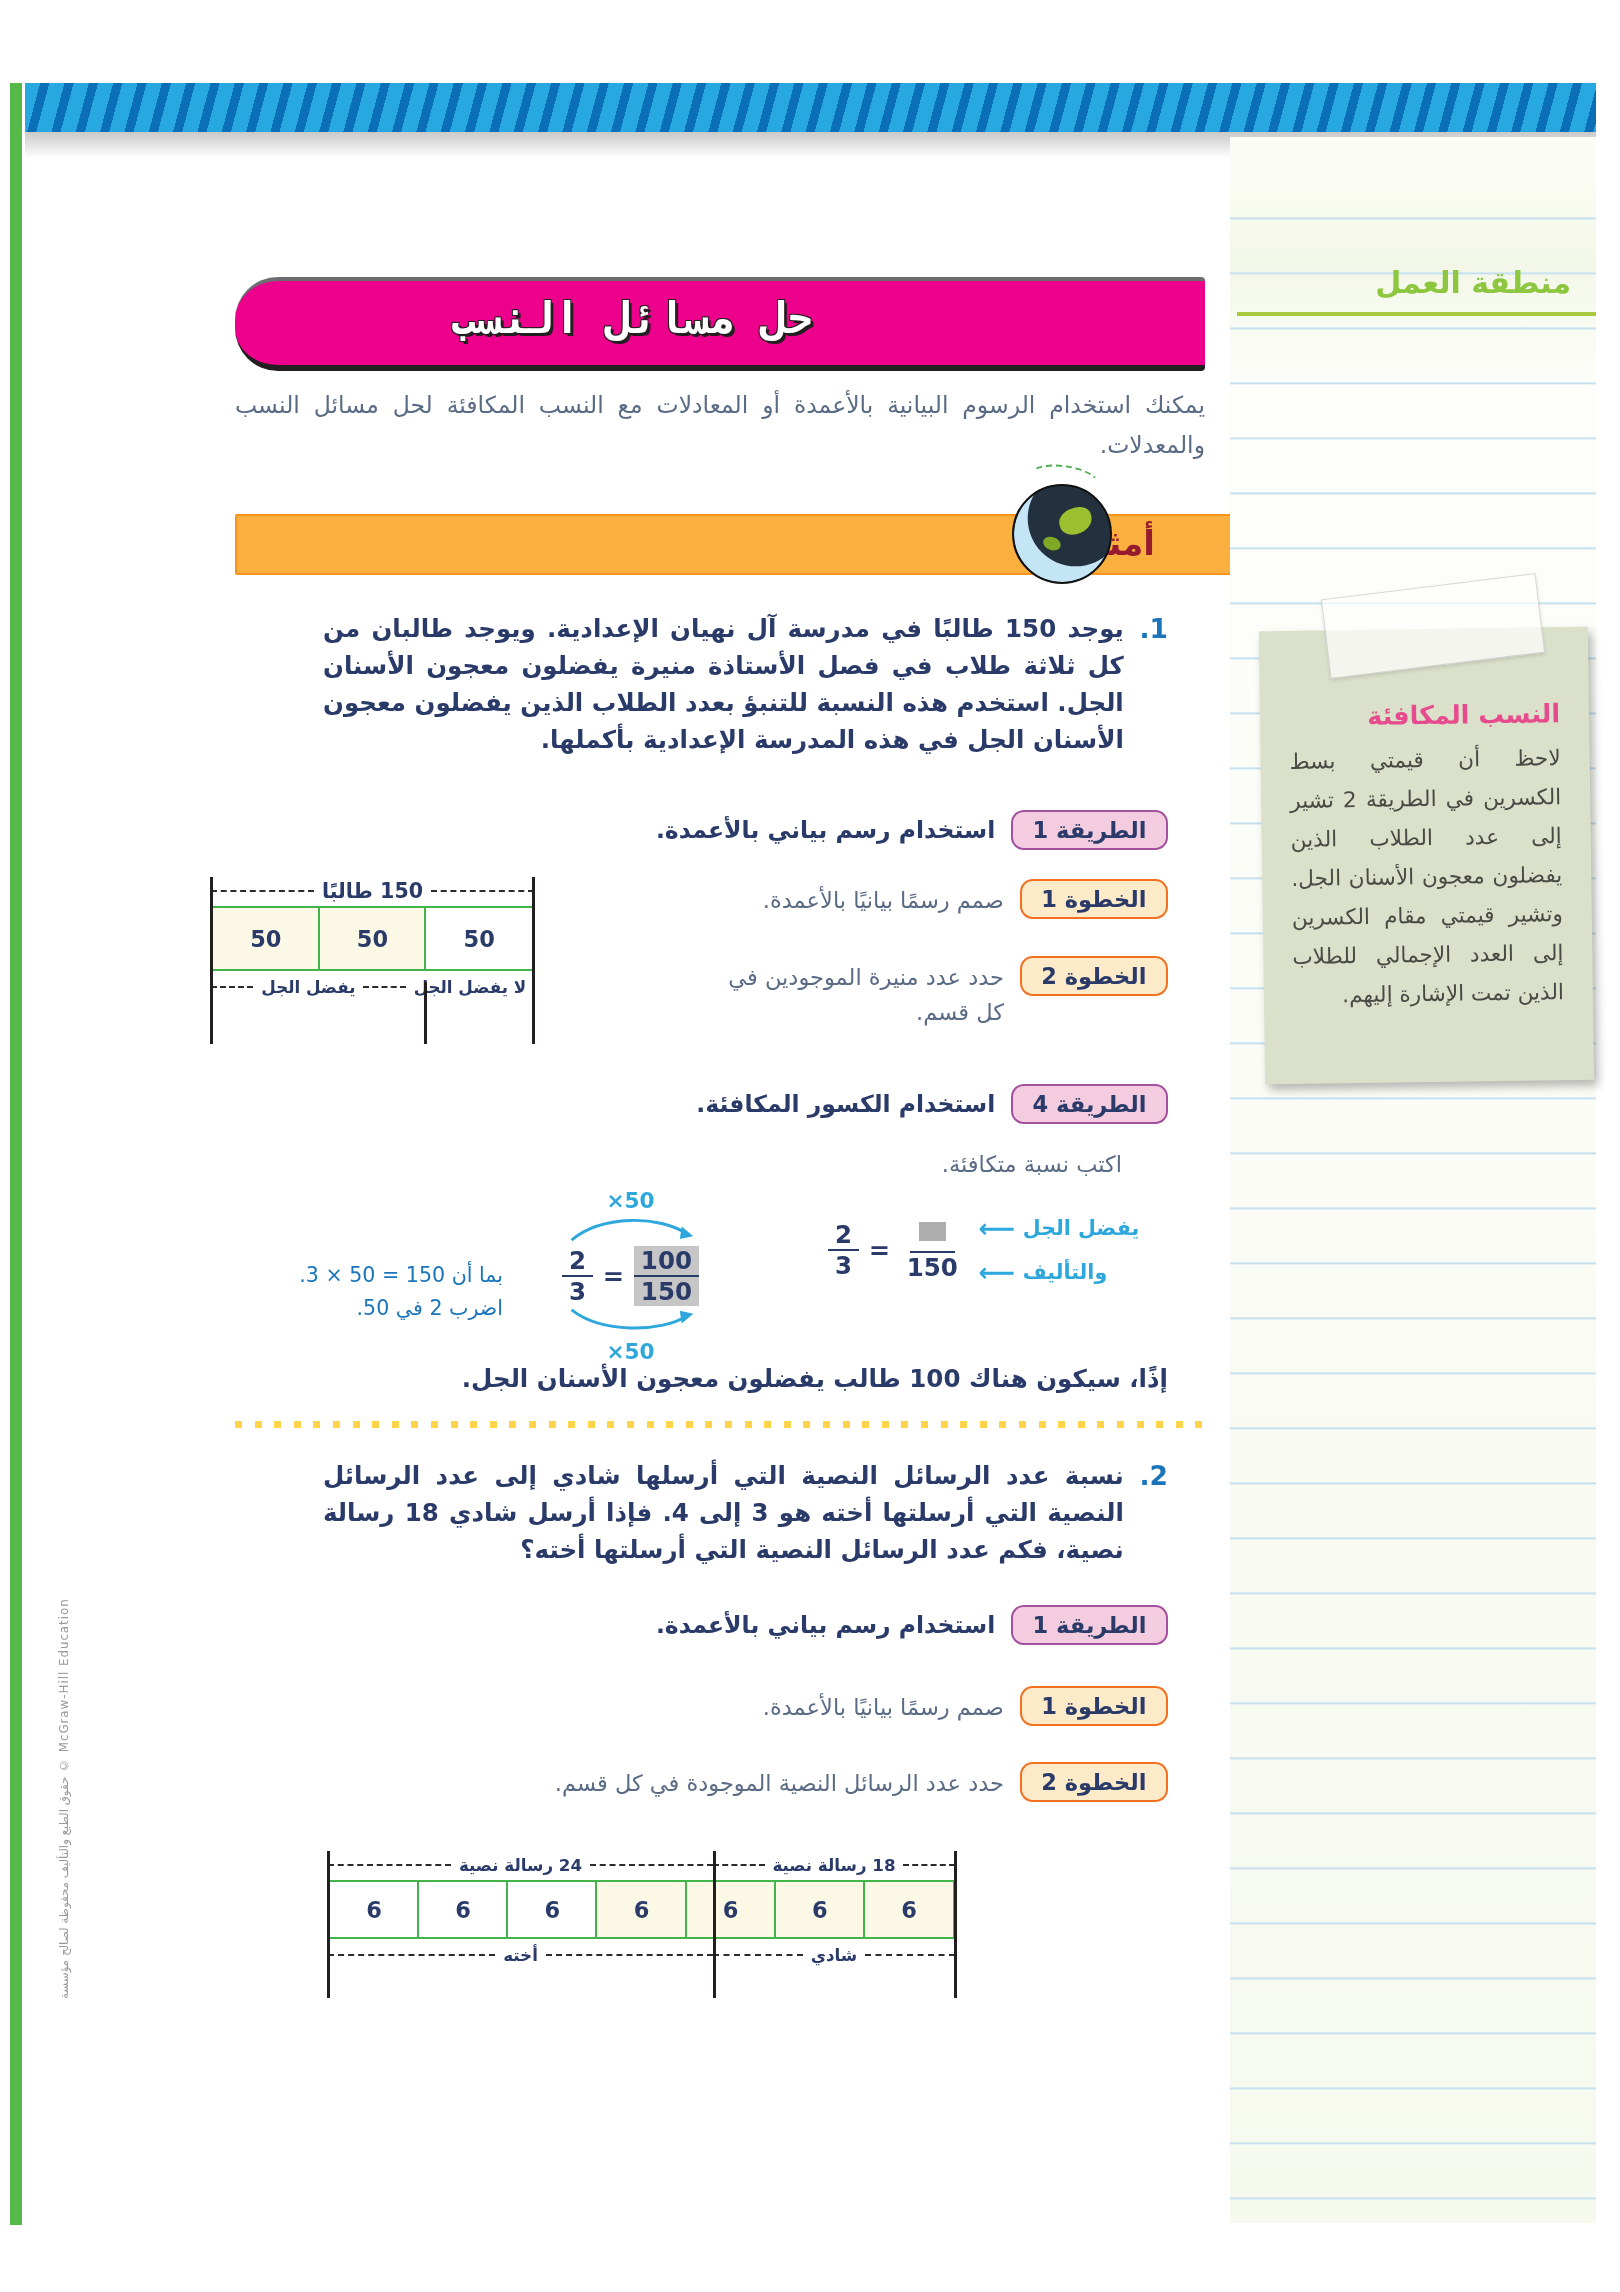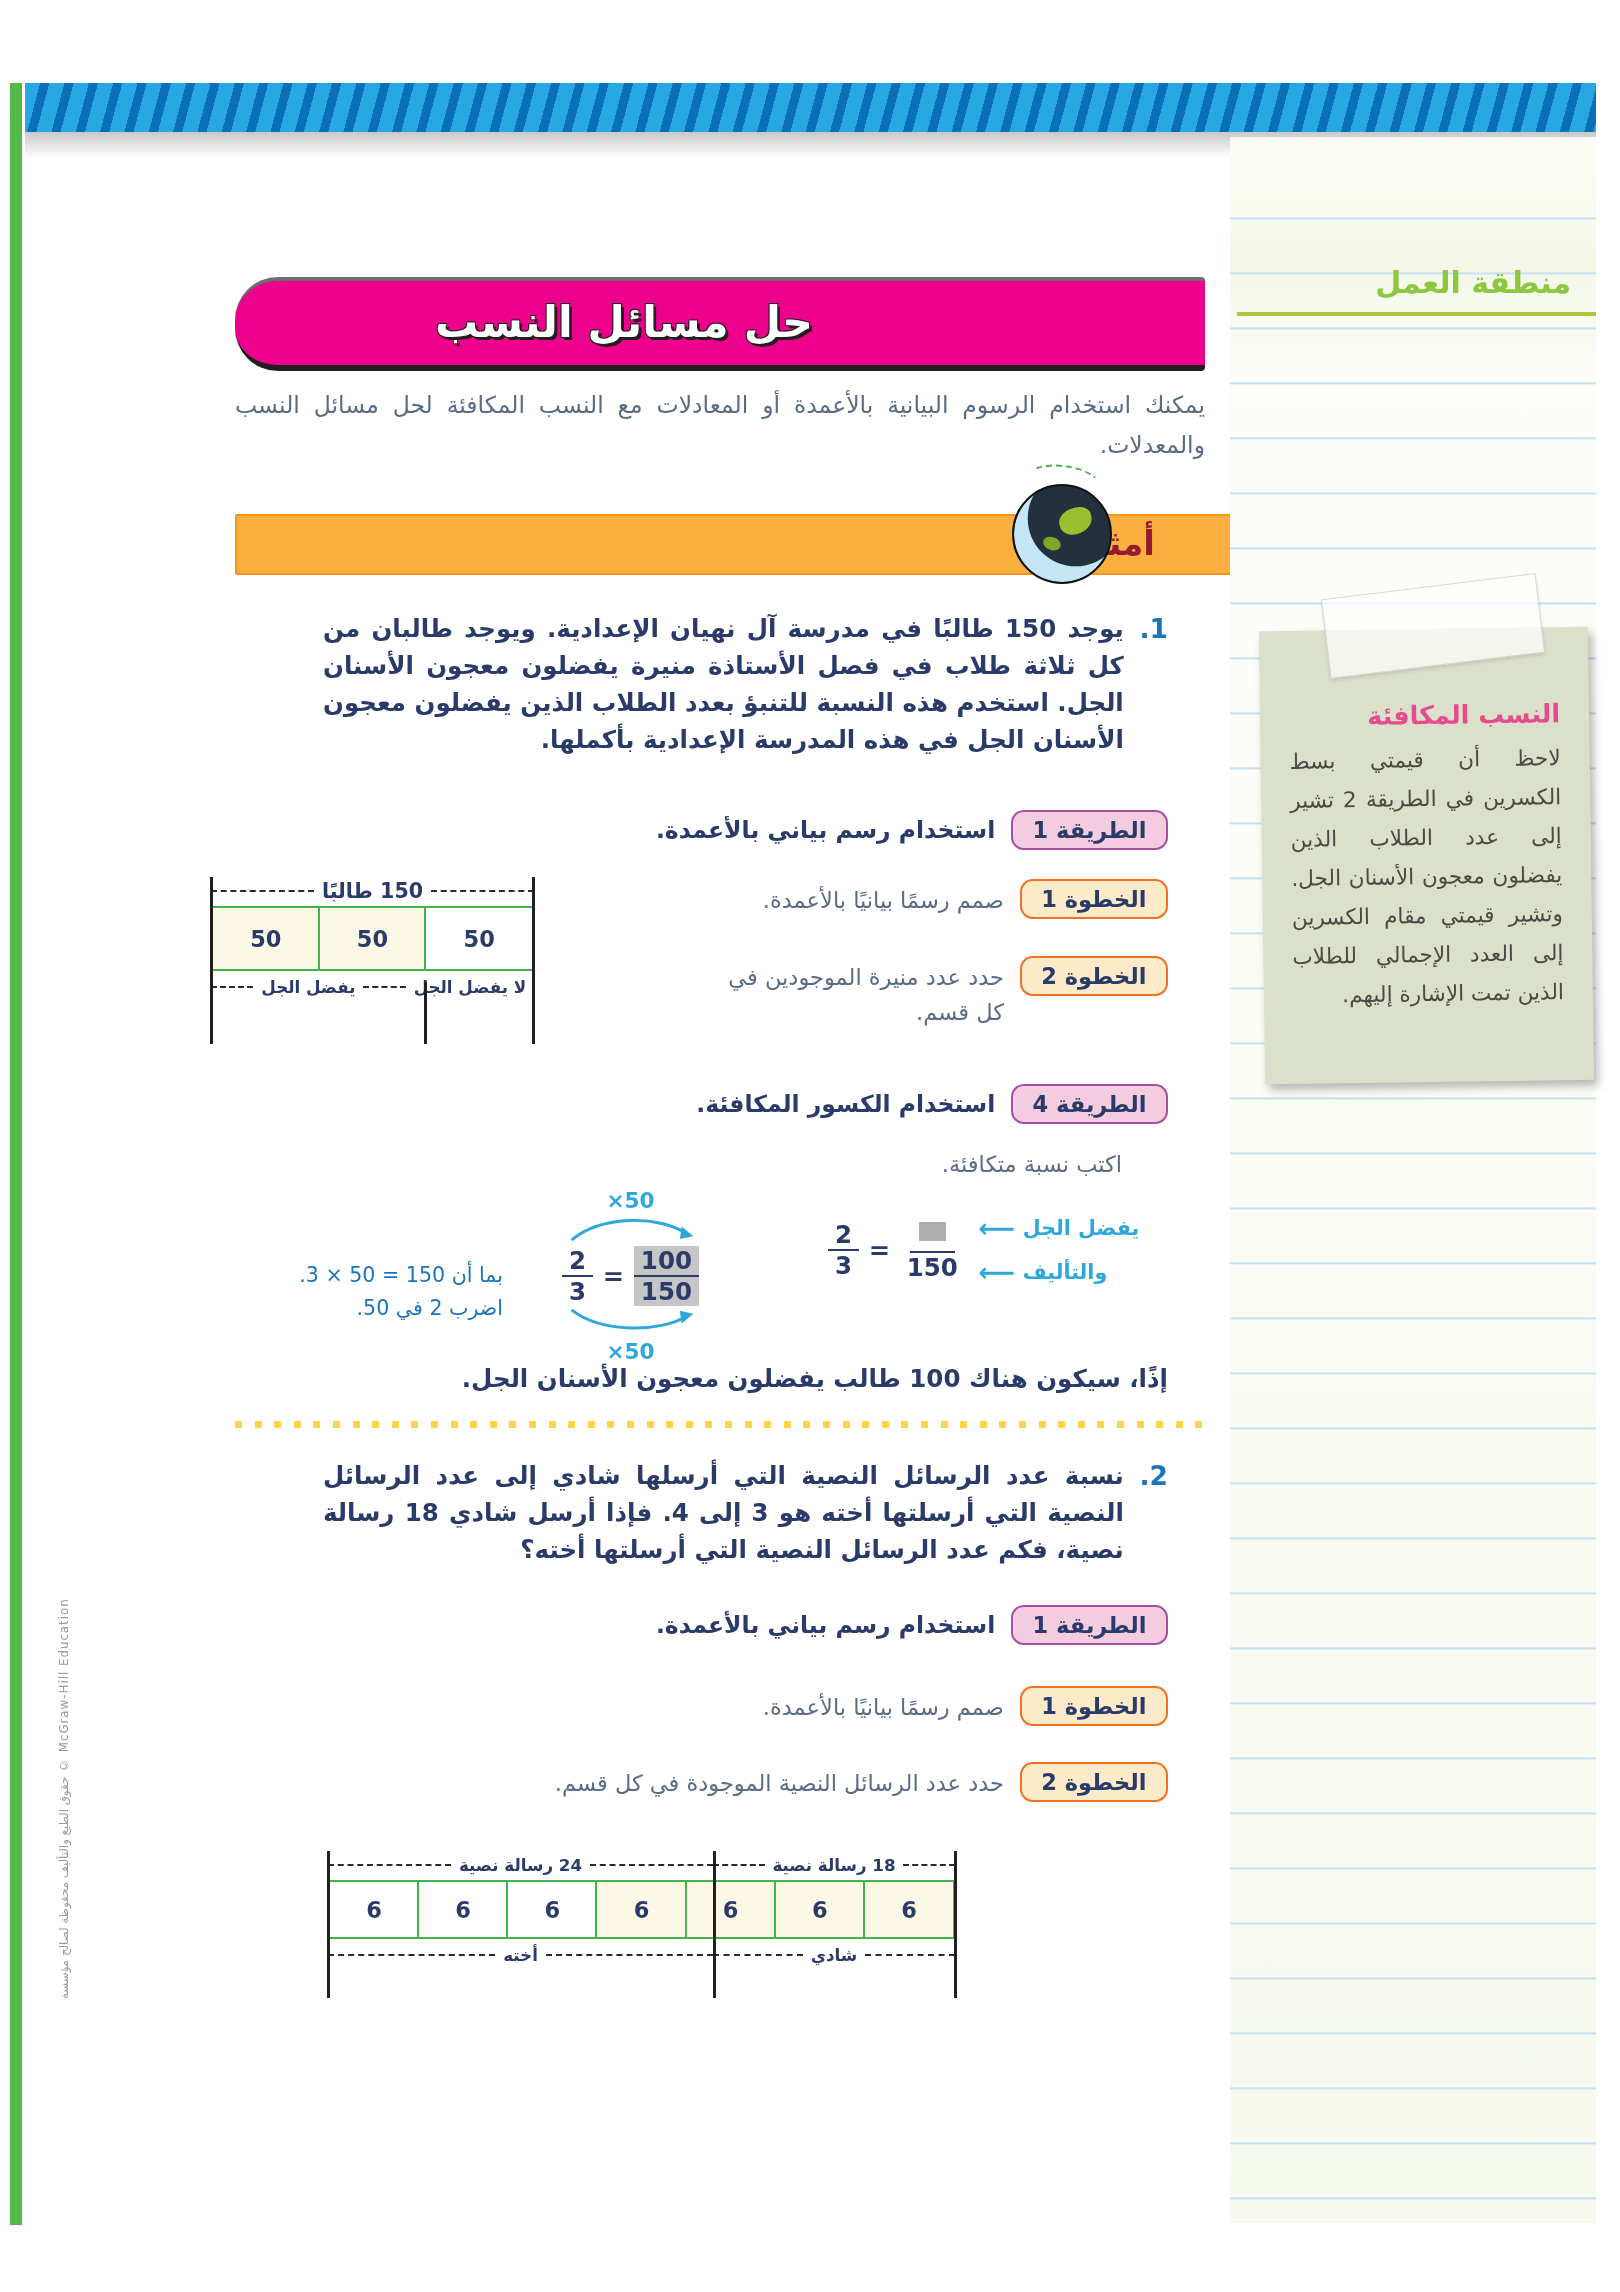--- a/index.html
+++ b/index.html
@@ -11,21 +11,21 @@
     background:repeating-linear-gradient(105deg,#27A8E0 0 14.7px,#0B6FB7 14.7px 23.5px);}
   .banner-shadow{position:absolute;left:24.5px;top:132px;width:1571px;height:25.5px;
     background:linear-gradient(#c9c9c9,rgba(255,255,255,0));}
   .green-strip{position:absolute;left:9.8px;top:83px;width:12.7px;height:2142px;background:#54B948;}
 
   
   .title-bar{position:absolute;left:235px;top:277px;width:970px;height:84px;background:#EC008C;
     border-top:4.9px solid #6D6E71;border-bottom:6.9px solid #231F20;border-radius:43px 3.9px 3.9px 43px;}
   .title-text{position:absolute;right:0;top:0;height:84px;line-height:82px;width:100%;
     text-align:right;padding-right:392px;box-sizing:border-box;color:#fff;font-weight:bold;
-    font-size:43px;text-shadow:2.9px 2.9px 0 #231F20,-1px -1px 0 #231F20,1px -1px 0 #231F20,-1px 1px 0 #231F20;}
+    font-size:43px;text-shadow:2.9px 2.9px 0 #231F20,-1px -1px 0 #231F20,1px -1px 0 #231F20,-1px 1px 0 #231F20;font-family:Liberation Mono, monospace;}
 
   .intro{position:absolute;left:235px;top:385px;width:970px;direction:rtl;text-align:justify;
     color:#5A6B85;font-size:23.5px;line-height:40px;}
 
   
   .examples-banner{position:absolute;left:235px;top:514px;width:1128px;height:61px;background:#FBAF3F;
     border:2.9px solid #F7941D;border-radius:2px;box-sizing:border-box;}
   .examples-label{position:absolute;right:0;top:0;width:100%;height:55px;line-height:55px;
     text-align:right;padding-right:206px;box-sizing:border-box;color:#971B2F;font-weight:bold;font-size:34px;}
   .globe{position:absolute;left:1012px;top:484px;width:100px;height:100px;border-radius:50%;

